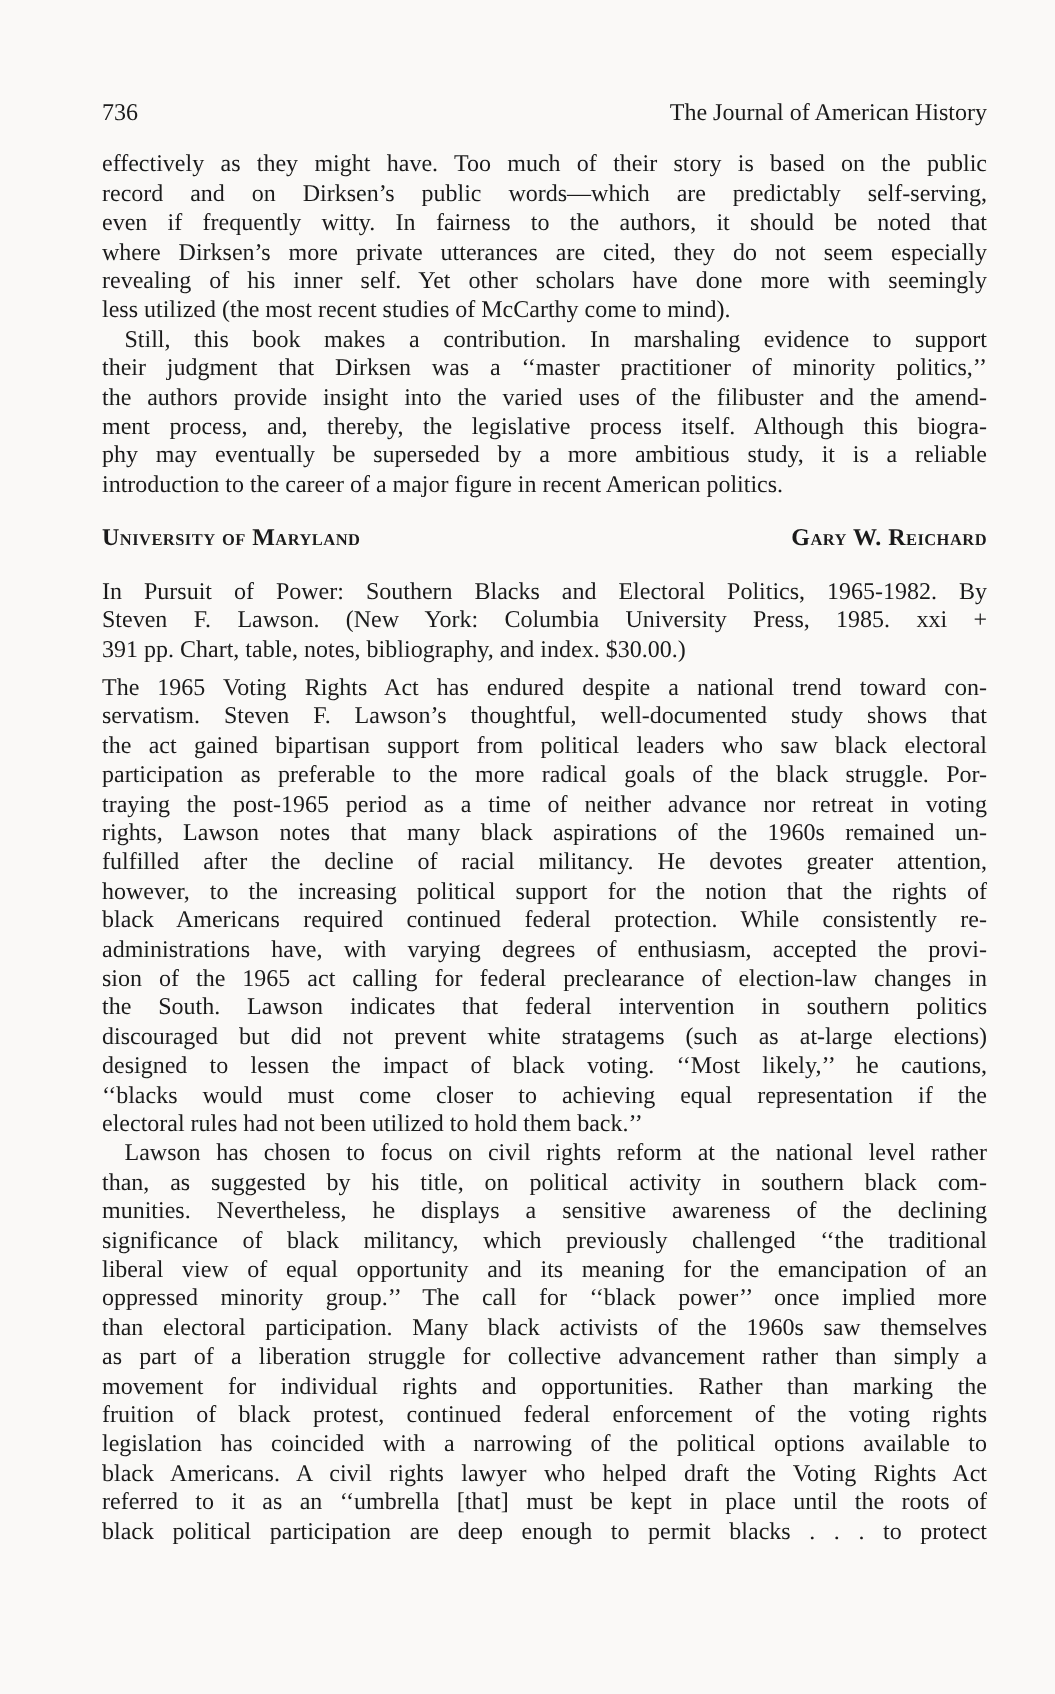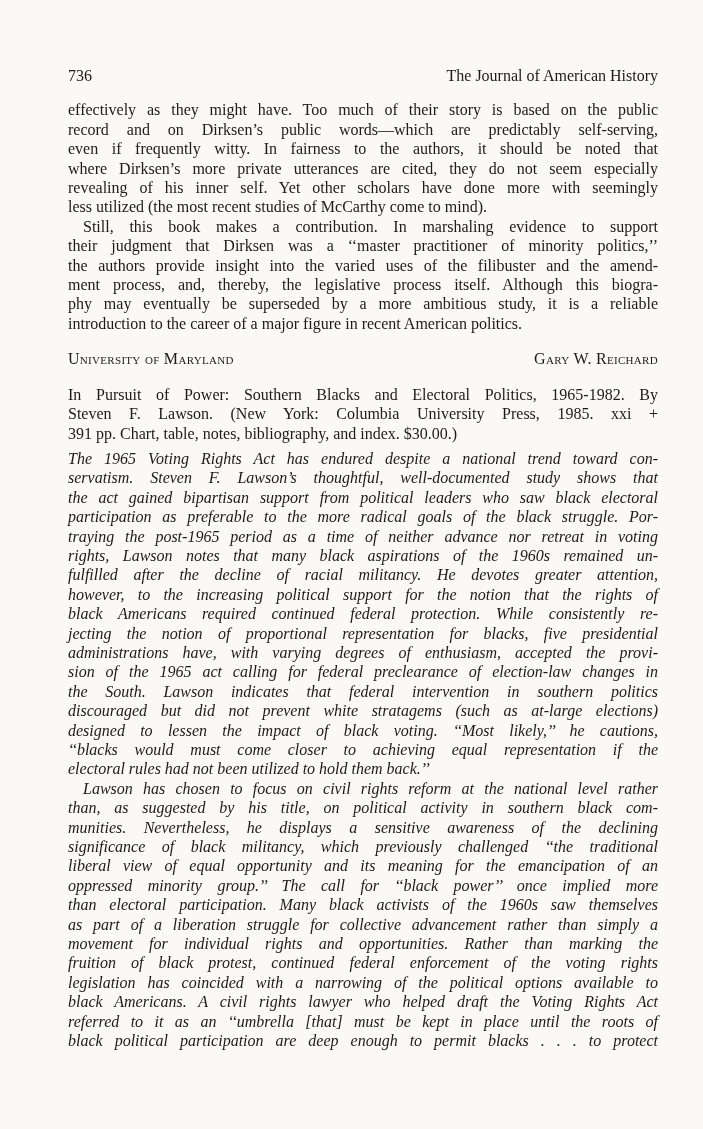--- a/index.html
+++ b/index.html
@@ -42,27 +42,27 @@
   .it {
   }
   .attribution {
     display: flex;
     justify-content: space-between;
     margin-top: 16px;
   }
   .sc {
     font-variant: small-caps;
     letter-spacing: 0.3px;
+    font-weight: bold;
   }
   .citation {
     margin-top: 16px;
   }
   .review-body {
     margin-top: 6px;
-    font-style: italic;
   }
 </style>
 </head>
 <body>
 
 <div class="page">
   <div class="content">
 
     <div class="header-row">
       <span>736</span>
@@ -102,21 +102,20 @@
         <div>
             <div class="line">The 1965 Voting Rights Act has endured despite a national trend toward con-</div>
             <div class="line">servatism. Steven F. Lawson’s thoughtful, well-documented study shows that</div>
             <div class="line">the act gained bipartisan support from political leaders who saw black electoral</div>
             <div class="line">participation as preferable to the more radical goals of the black struggle. Por-</div>
             <div class="line">traying the post-1965 period as a time of neither advance nor retreat in voting</div>
             <div class="line">rights, Lawson notes that many black aspirations of the 1960s remained un-</div>
             <div class="line">fulfilled after the decline of racial militancy. He devotes greater attention,</div>
             <div class="line">however, to the increasing political support for the notion that the rights of</div>
             <div class="line">black Americans required continued federal protection. While consistently re-</div>
-            <div class="line">jecting the notion of proportional representation for blacks, five presidential</div>
             <div class="line">administrations have, with varying degrees of enthusiasm, accepted the provi-</div>
             <div class="line">sion of the 1965 act calling for federal preclearance of election-law changes in</div>
             <div class="line">the South. Lawson indicates that federal intervention in southern politics</div>
             <div class="line">discouraged but did not prevent white stratagems (such as at-large elections)</div>
             <div class="line">designed to lessen the impact of black voting. ‘‘Most likely,’’ he cautions,</div>
             <div class="line">‘‘blacks would must come closer to achieving equal representation if the</div>
             <div class="line last">electoral rules had not been utilized to hold them back.’’</div>
           </div>
         <div>
             <div class="line indent">Lawson has chosen to focus on civil rights reform at the national level rather</div>

